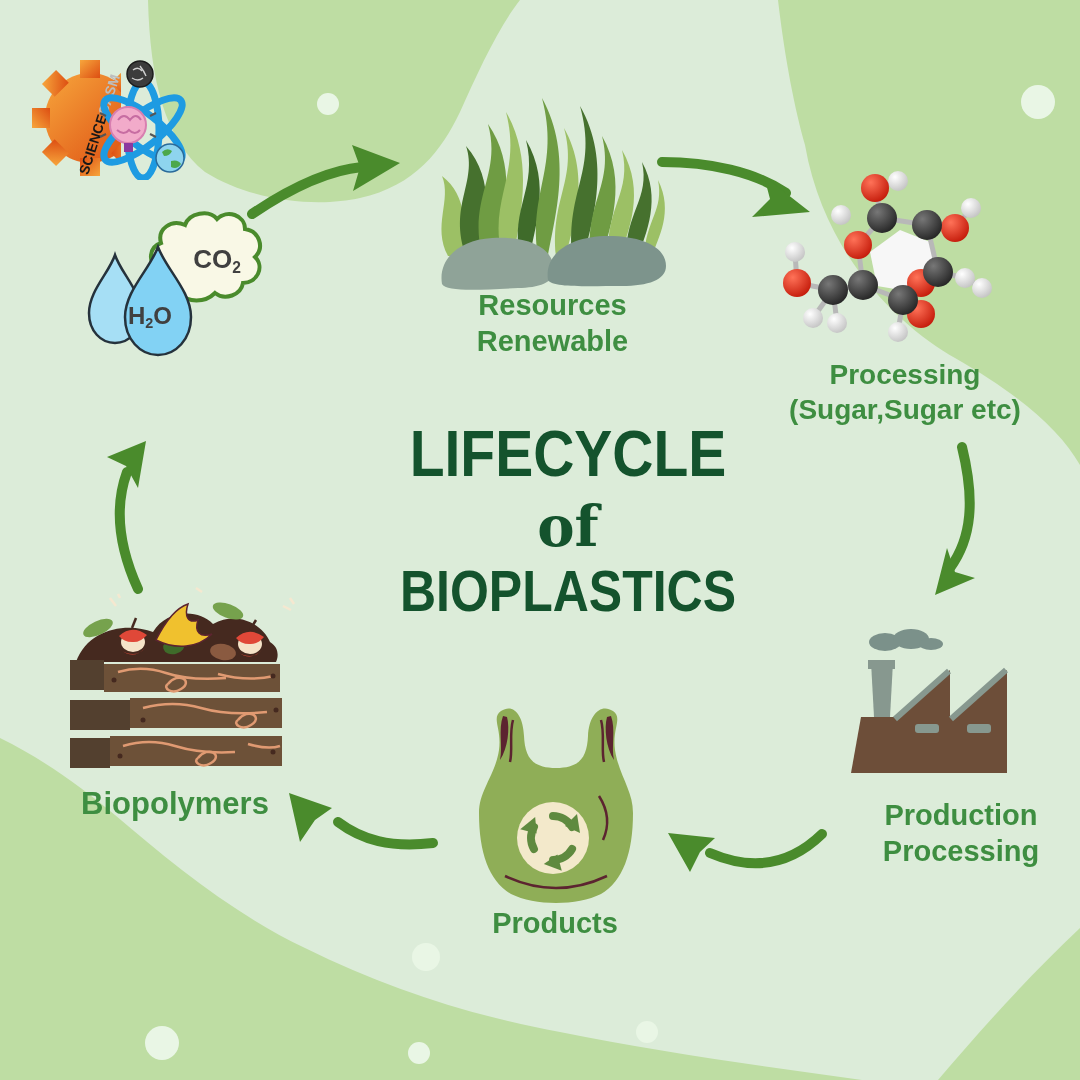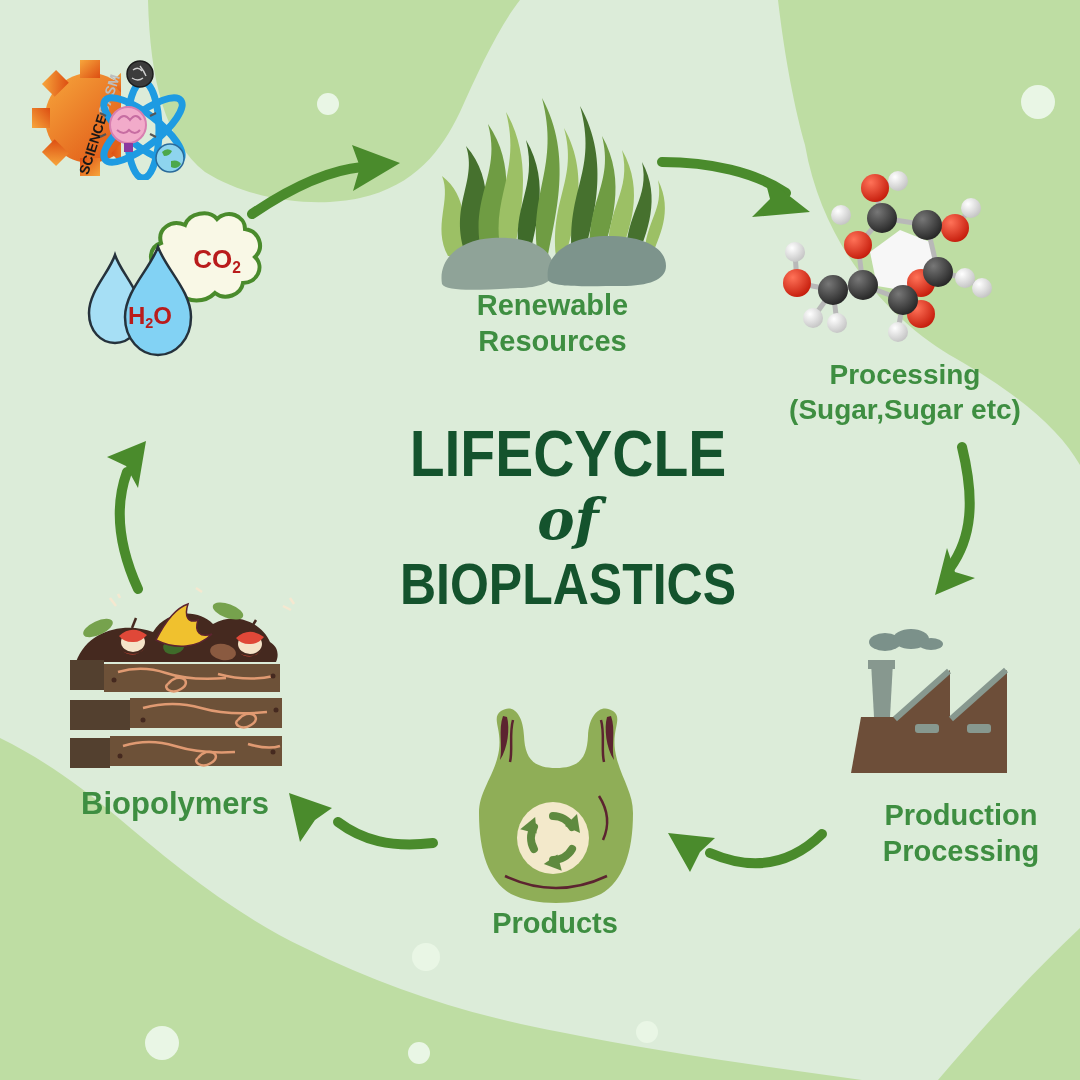--- a/index.html
+++ b/index.html
@@ -2,28 +2,28 @@
 <html><head>
 <meta charset="utf-8">
 <style>
   html,body { margin:0; padding:0; background:#dcecd9; }
   .stage { position:relative; width:1080px; height:1080px; overflow:hidden;
            background:#dcecd9; font-family:"Liberation Sans", sans-serif; }
   .abs { position:absolute; }
   svg { display:block; }
   .label { color:#3e8e41; font-weight:bold; text-align:center; line-height:1.24; }
   .label .ln { display:block; }
-  .chem { position:absolute; color:#b91c1c; font-weight:bold; text-align:center; }
+  .chem { position:absolute; color:#404040; font-weight:bold; text-align:center; }
   .chem sub { font-size:0.6em; vertical-align:-0.3em; }
   .title-wrap { position:absolute; left:338px; top:420px; width:460px; text-align:center;
                 color:#14532d; }
   .title-main { font-weight:bold; font-size:57px; letter-spacing:0px;
                 transform:scaleY(1.14); transform-origin:center; }
-  .title-of   { font-family:"DejaVu Serif", serif; font-style:italic; font-weight:bold;
-                font-size:56px; margin-top:0; }
+  .title-of   { font-family:"DejaVu Serif", serif; font-weight:bold;
+                font-size:56px; margin-top:7px; }
   .title-sub  { font-weight:bold; font-size:50px; margin-top:4px;
                 transform:scaleY(1.14); transform-origin:center; }
 </style>
 </head>
 <body>
 
 <div class="stage">
 
   <svg class="abs" style="left:0;top:0" width="1080" height="1080" viewBox="0 0 1080 1080">
     <rect x="0" y="0" width="1080" height="1080" fill="#dcecd9"></rect>
@@ -134,22 +134,22 @@
     <path d="M126,168 C120,110 148,92 134,40 C162,90 142,140 136,168 Z" fill="#9cc065"></path>
     <path d="M142,168 C136,100 168,84 150,18 C182,74 162,134 154,168 Z" fill="#46712e"></path>
     <path d="M160,168 C156,112 184,96 172,48 C198,94 180,140 172,168 Z" fill="#6f9c43"></path>
     <path d="M178,168 C176,118 202,104 192,62 C216,104 198,144 190,168 Z" fill="#9cc065"></path>
     <path d="M196,168 C196,124 220,110 212,74 C232,110 216,146 208,168 Z" fill="#46712e"></path>
     <path d="M214,168 C216,132 234,122 228,92 C244,124 228,150 222,168 Z" fill="#9cc065"></path>
     <path d="M12,196 C8,172 28,152 62,150 C100,148 122,160 124,180 C126,194 110,200 88,200 C50,202 16,204 12,196 Z" fill="#8fa398"></path>
     <path d="M118,192 C114,166 140,148 178,148 C214,148 236,160 236,178 C236,192 218,198 192,198 C160,198 122,200 118,192 Z" fill="#7d948c"></path>
   </svg>
   <div class="abs label" style="left:420px;top:288px;width:265px;font-size:29px">
+    <span class="ln">Resources</span>
     <span class="ln">Renewable</span>
-    <span class="ln">Resources</span>
   </div>
 
   <svg class="abs" style="left:775px;top:160px" width="265" height="205" viewBox="0 0 265 205">
     <defs>
       <radialGradient id="sphC" cx="0.35" cy="0.3" r="0.8">
         <stop offset="0" stop-color="#777"></stop>
           <stop offset="1" stop-color="#1f1f1f"></stop>
       </radialGradient>
       <radialGradient id="sphO" cx="0.35" cy="0.3" r="0.8">
         <stop offset="0" stop-color="#ff7258"></stop>

